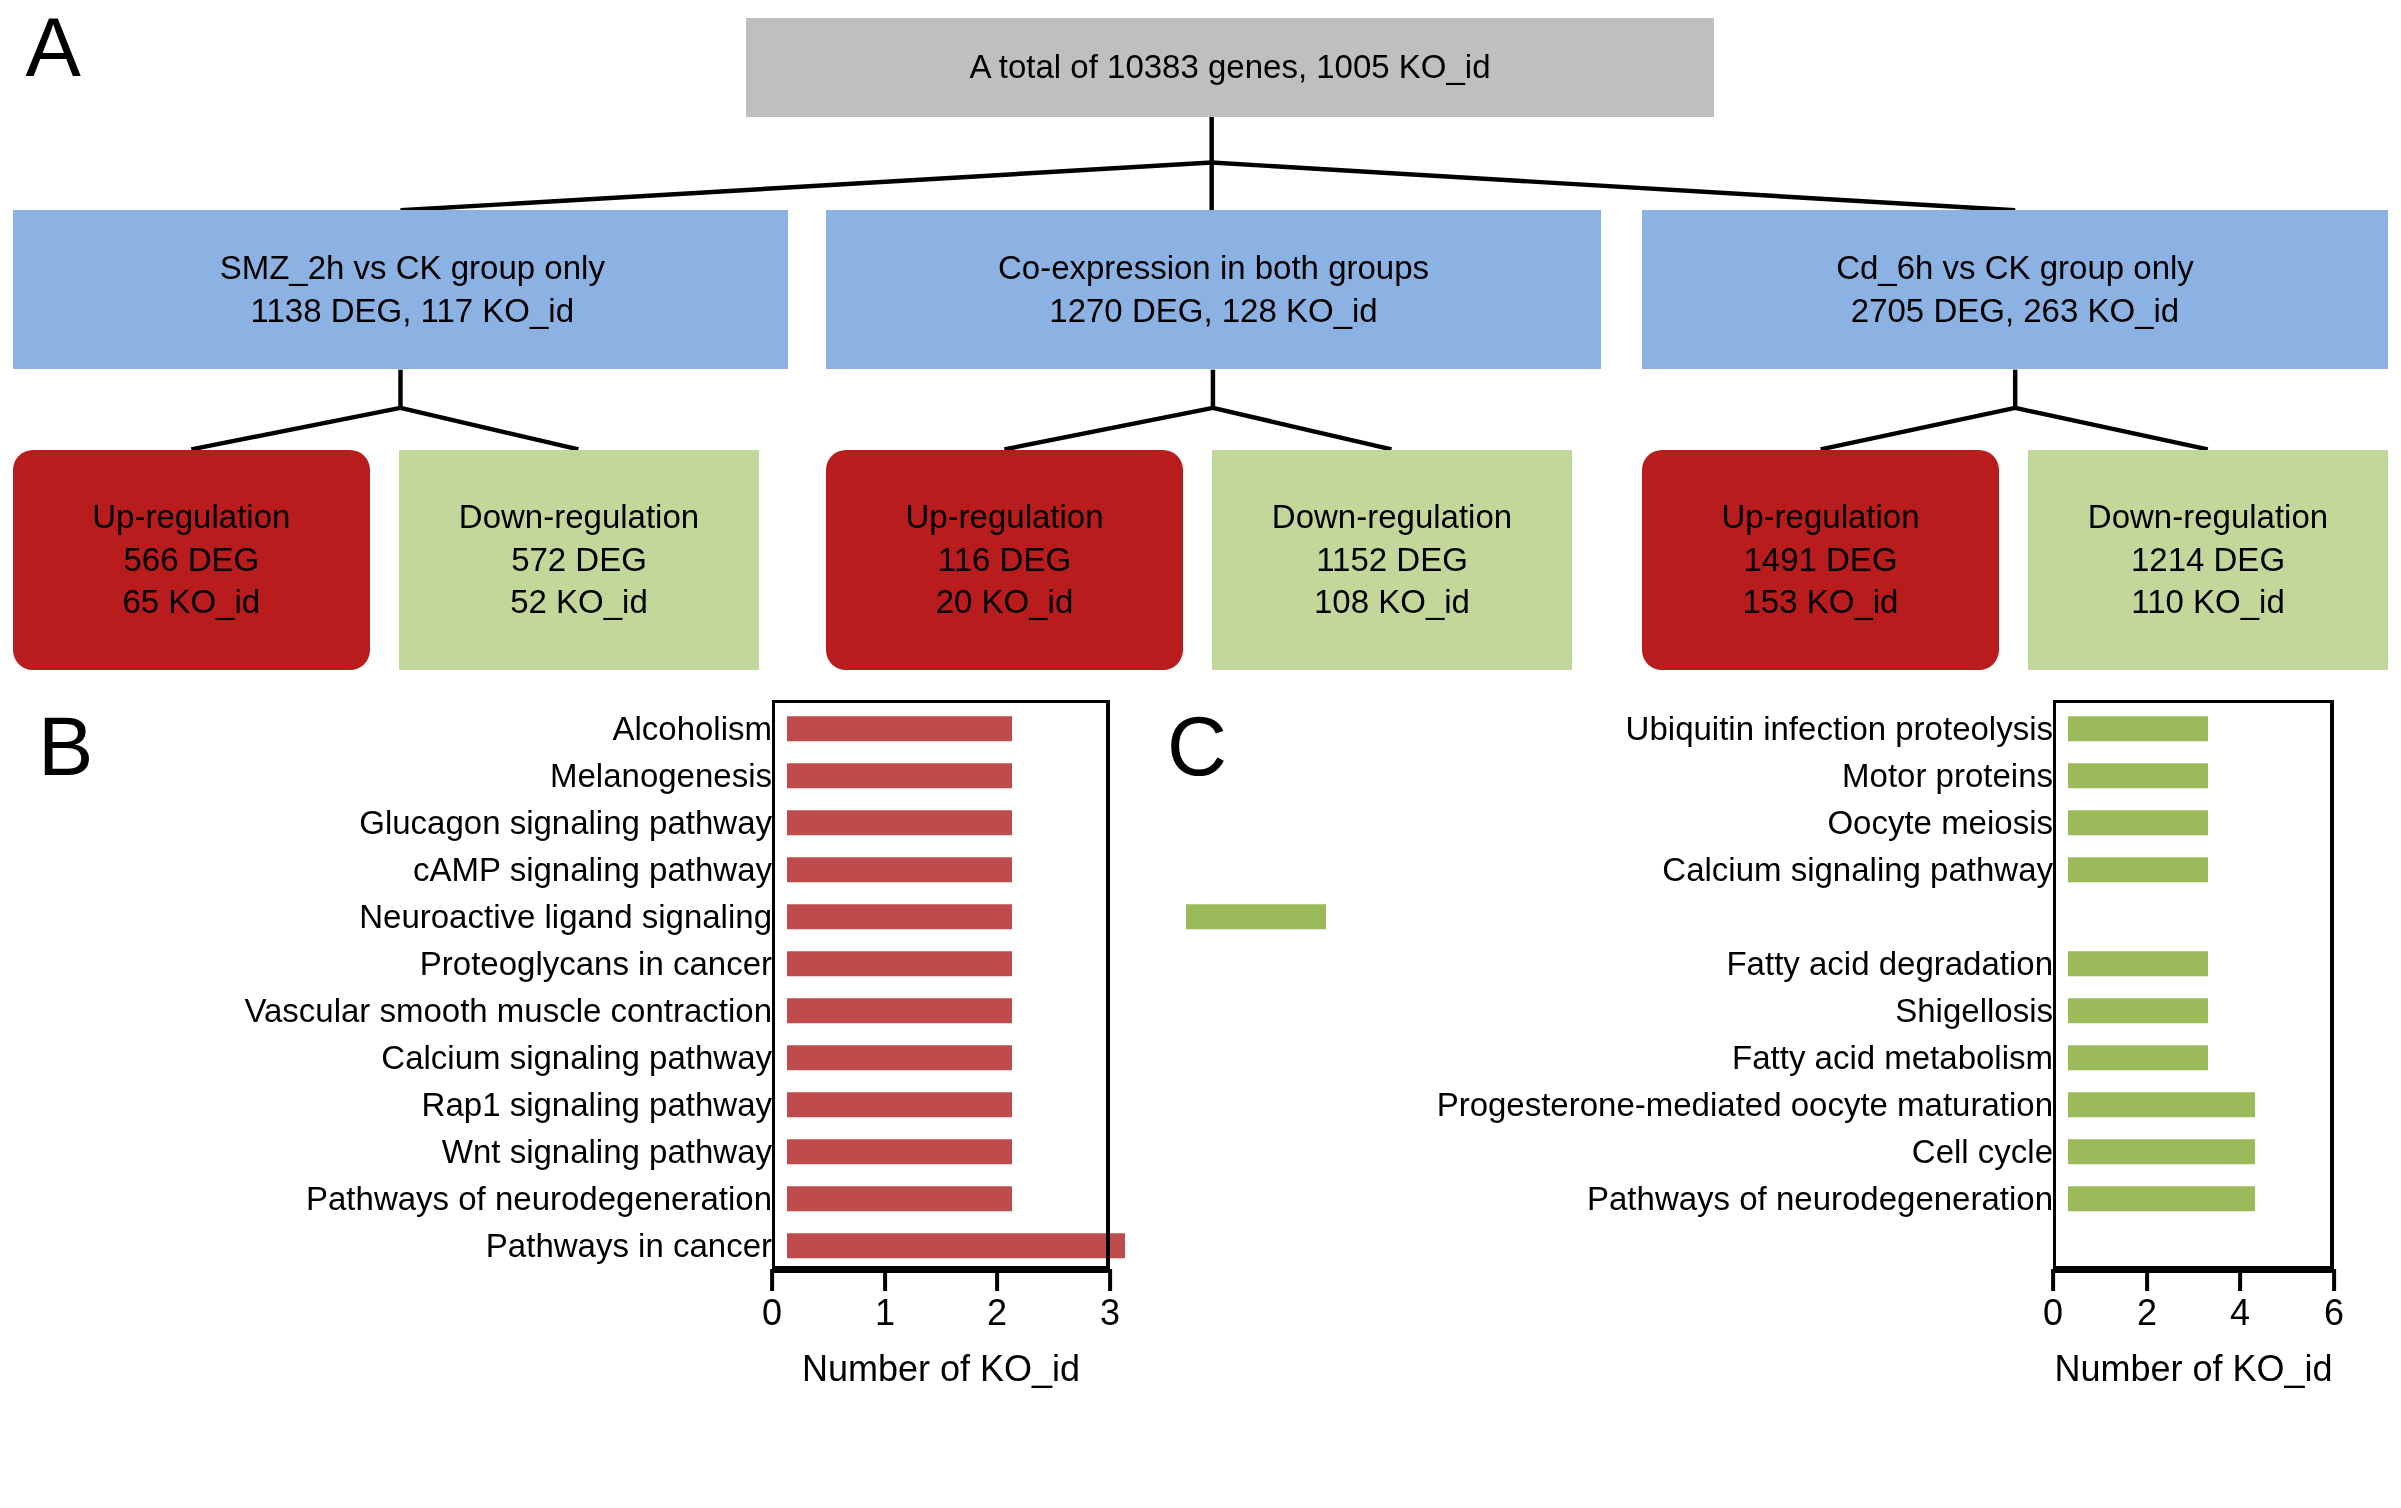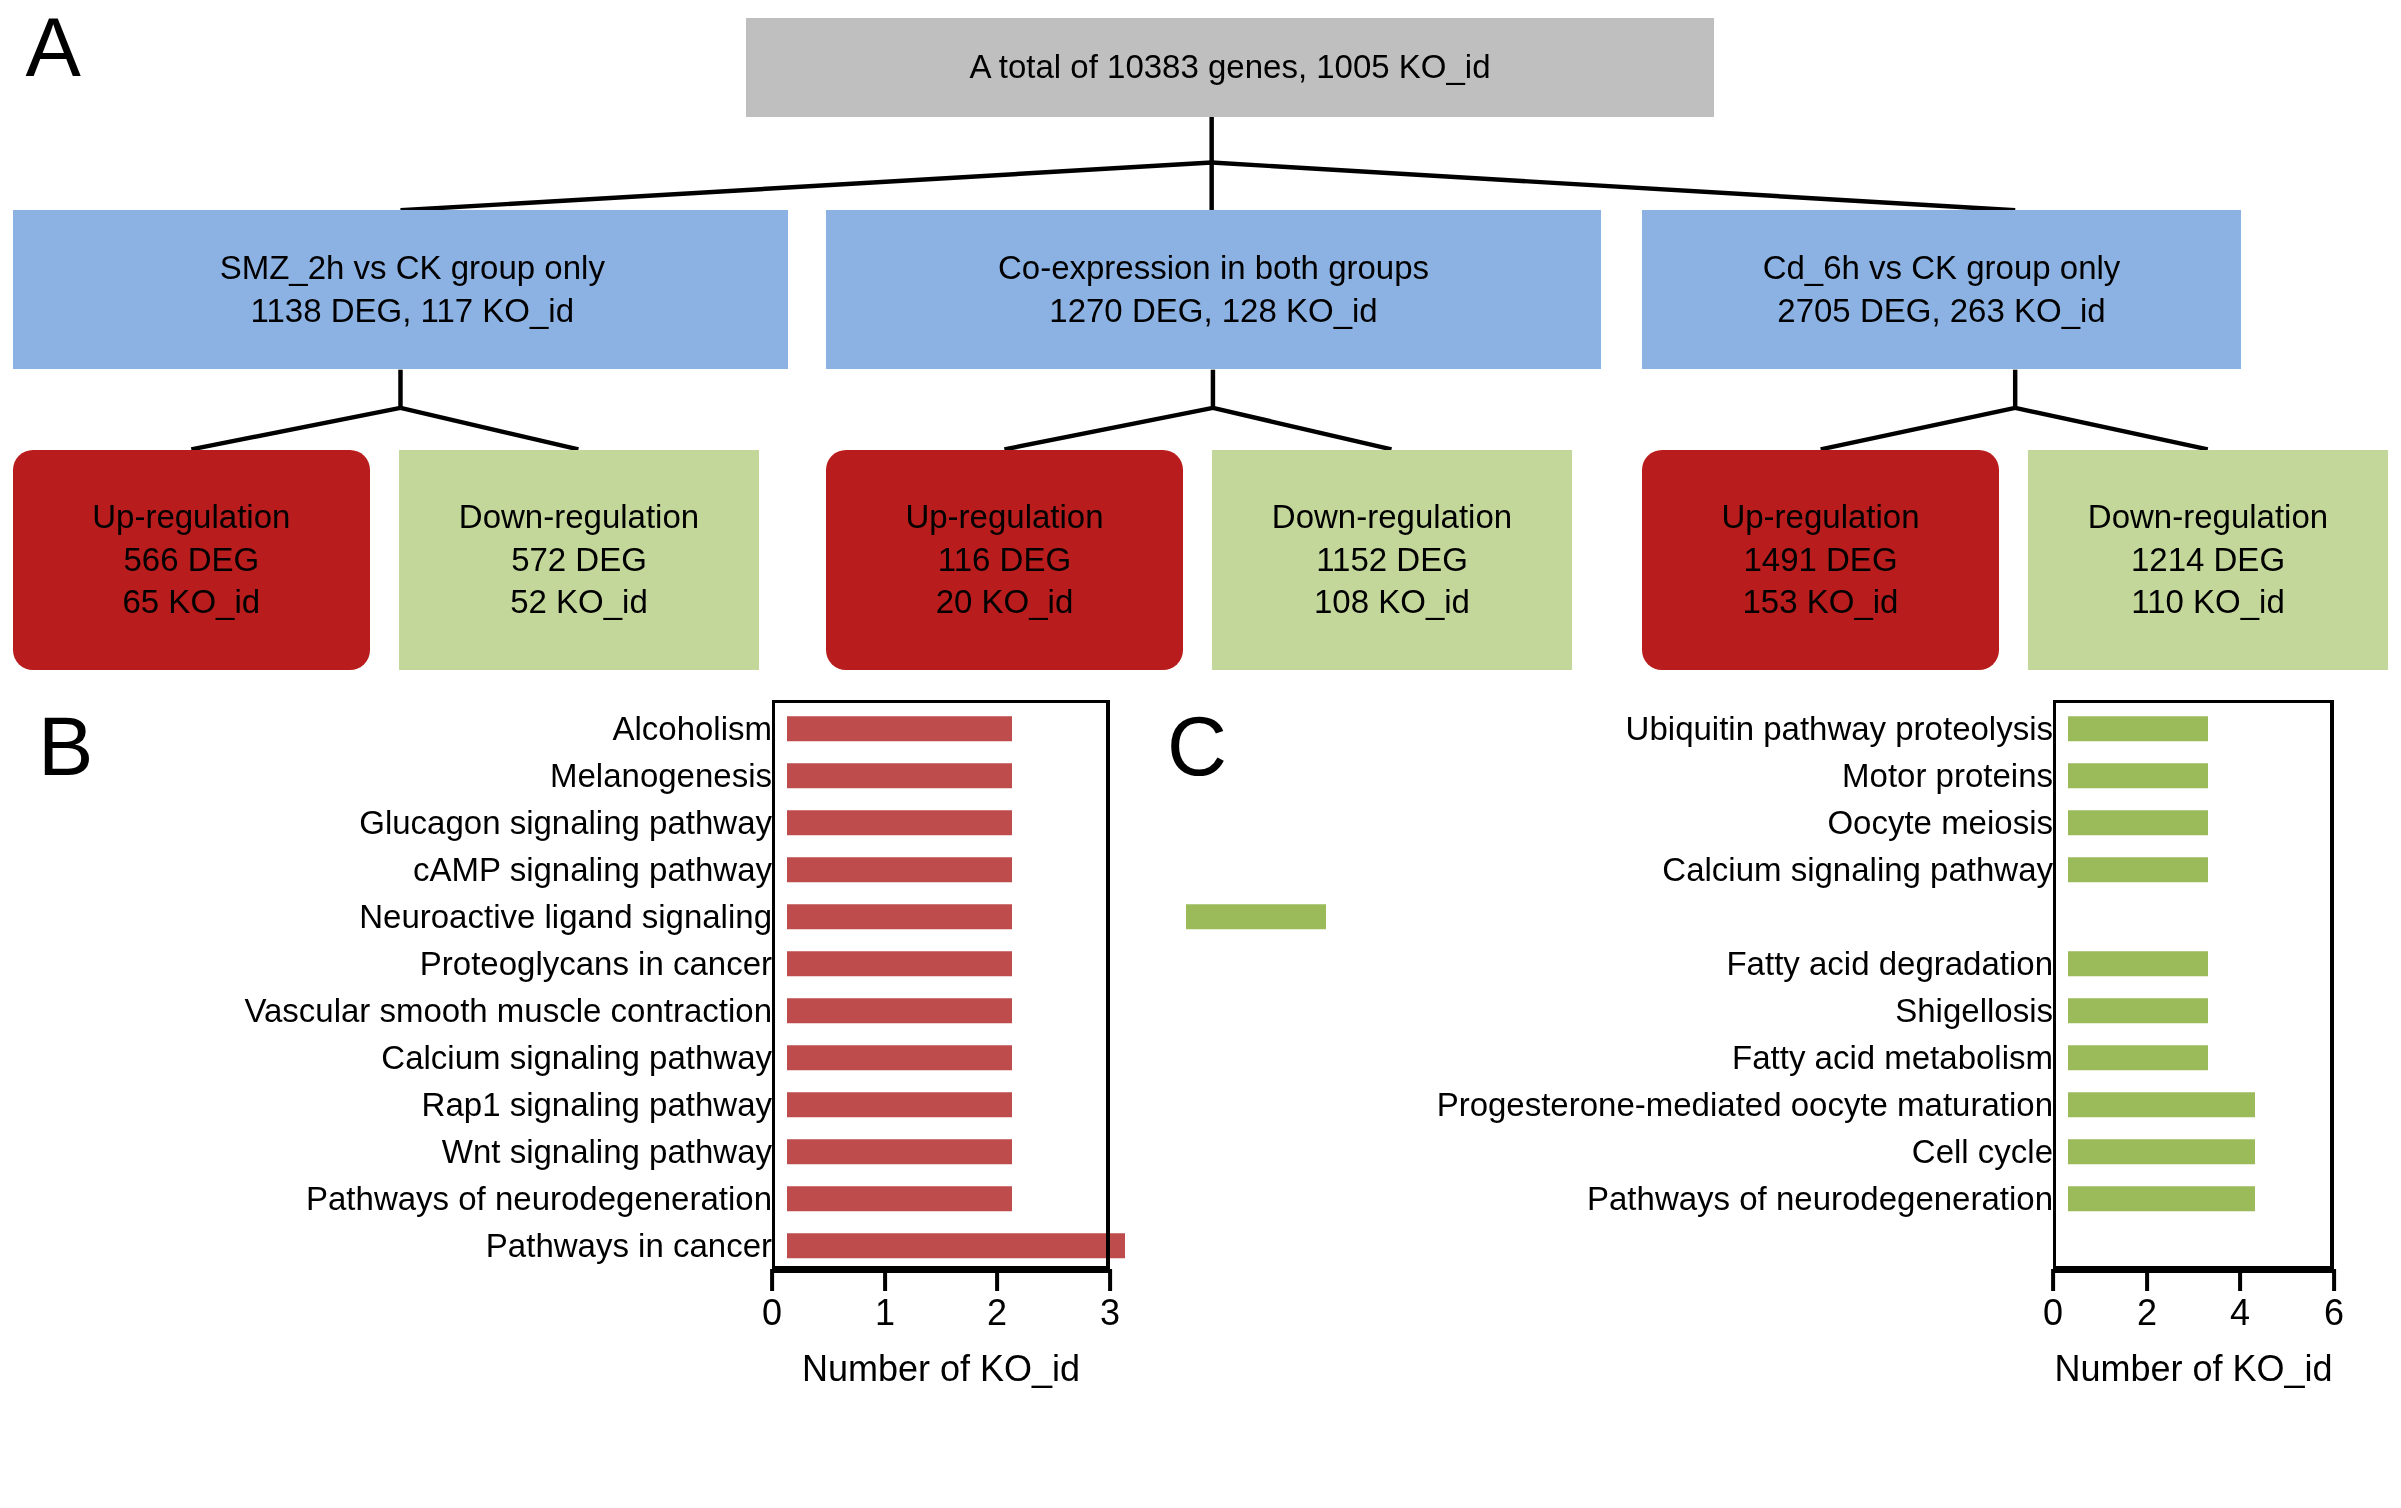--- a/index.html
+++ b/index.html
@@ -44,21 +44,21 @@
   .flow-box .ln { display: block; white-space: nowrap; }
 
   #box-total {
     left: 746px; top: 18px; width: 968px; height: 99px;
     background: #bfbfbf;
   }
 
   .box-blue { background: #8cb2e3; height: 159px; top: 210px; }
   #box-smz  { left: 12.8px;   width: 775px; padding-left: 24px; }
   #box-co   { left: 826px; width: 775px; }
-  #box-cd   { left: 1642px; width: 599px; }
+  #box-cd   { left: 1642px; width: 746px; }
 
   .box-leaf { height: 220px; top: 450px; font-size: 33px; }
   .box-up   { background: #b91c1c; border-radius: 20px; }
   .box-down { background: #c4d79b; }
 
   #leaf-1 { left: 12.8px;   width: 357px; }
   #leaf-2 { left: 399px;  width: 360px; }
   #leaf-3 { left: 826px; width: 357px; }
   #leaf-4 { left: 1212px; width: 360px; }
   #leaf-5 { left: 1642px; width: 357px; }
@@ -343,21 +343,21 @@
       <div class="tick" style="left: 225px;"></div>
       <div class="tick-label" style="left: 225px;">2</div>
       <div class="tick" style="left: 338px;"></div>
       <div class="tick-label" style="left: 338px;">3</div>
     </div>
 </div>
 
 <div class="chart" id="chart-c">
   <div class="chart-rows">
       <div class="chart-row">
-        <div class="cat-label">Ubiquitin pathway proteolysis</div>
+        <div class="cat-label">Ubiquitin infection proteolysis</div>
         <div class="bar-cell">
           <div class="bar" style="width: 140px;"></div>
         </div>
       </div>
       <div class="chart-row">
         <div class="cat-label">Motor proteins</div>
         <div class="bar-cell">
           <div class="bar" style="width: 140px;"></div>
         </div>
       </div>

